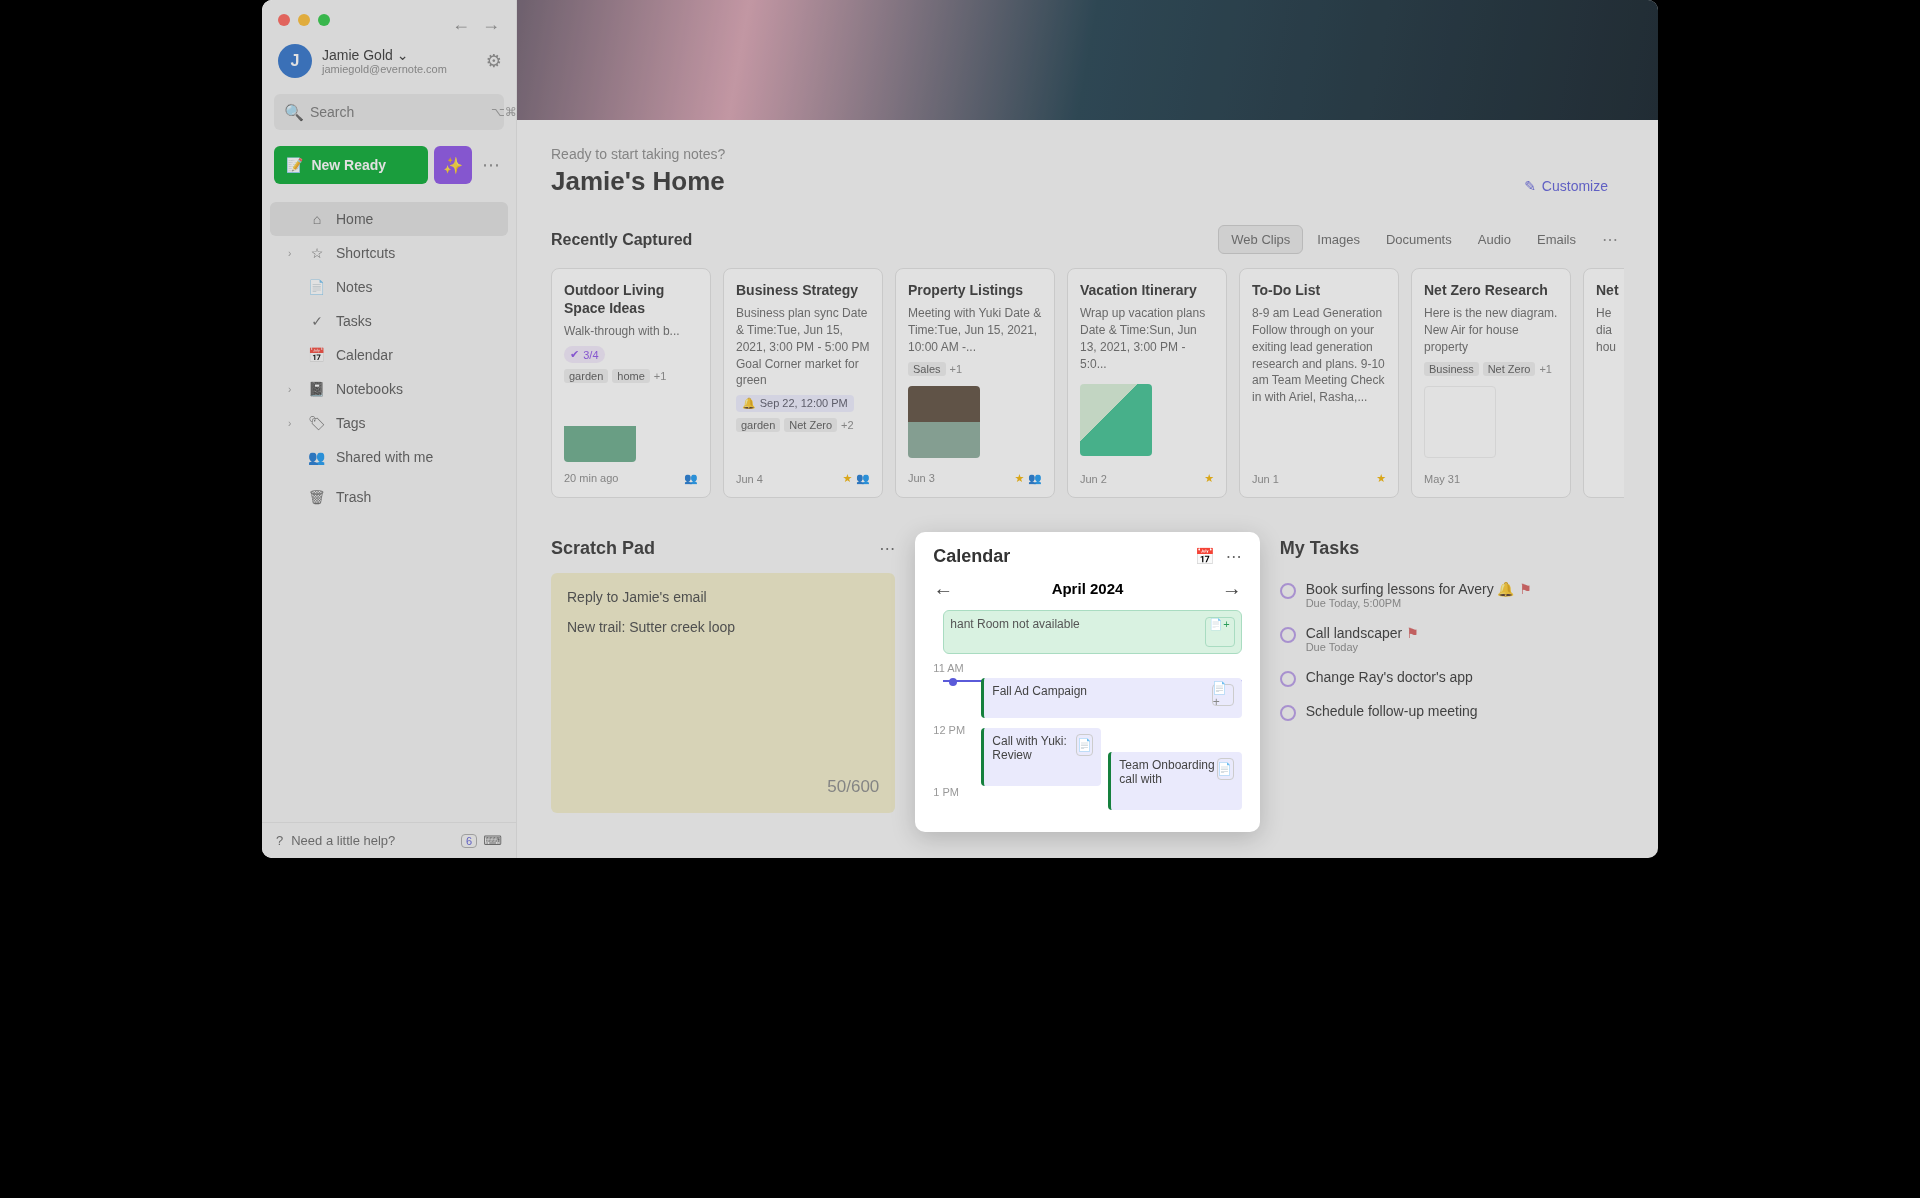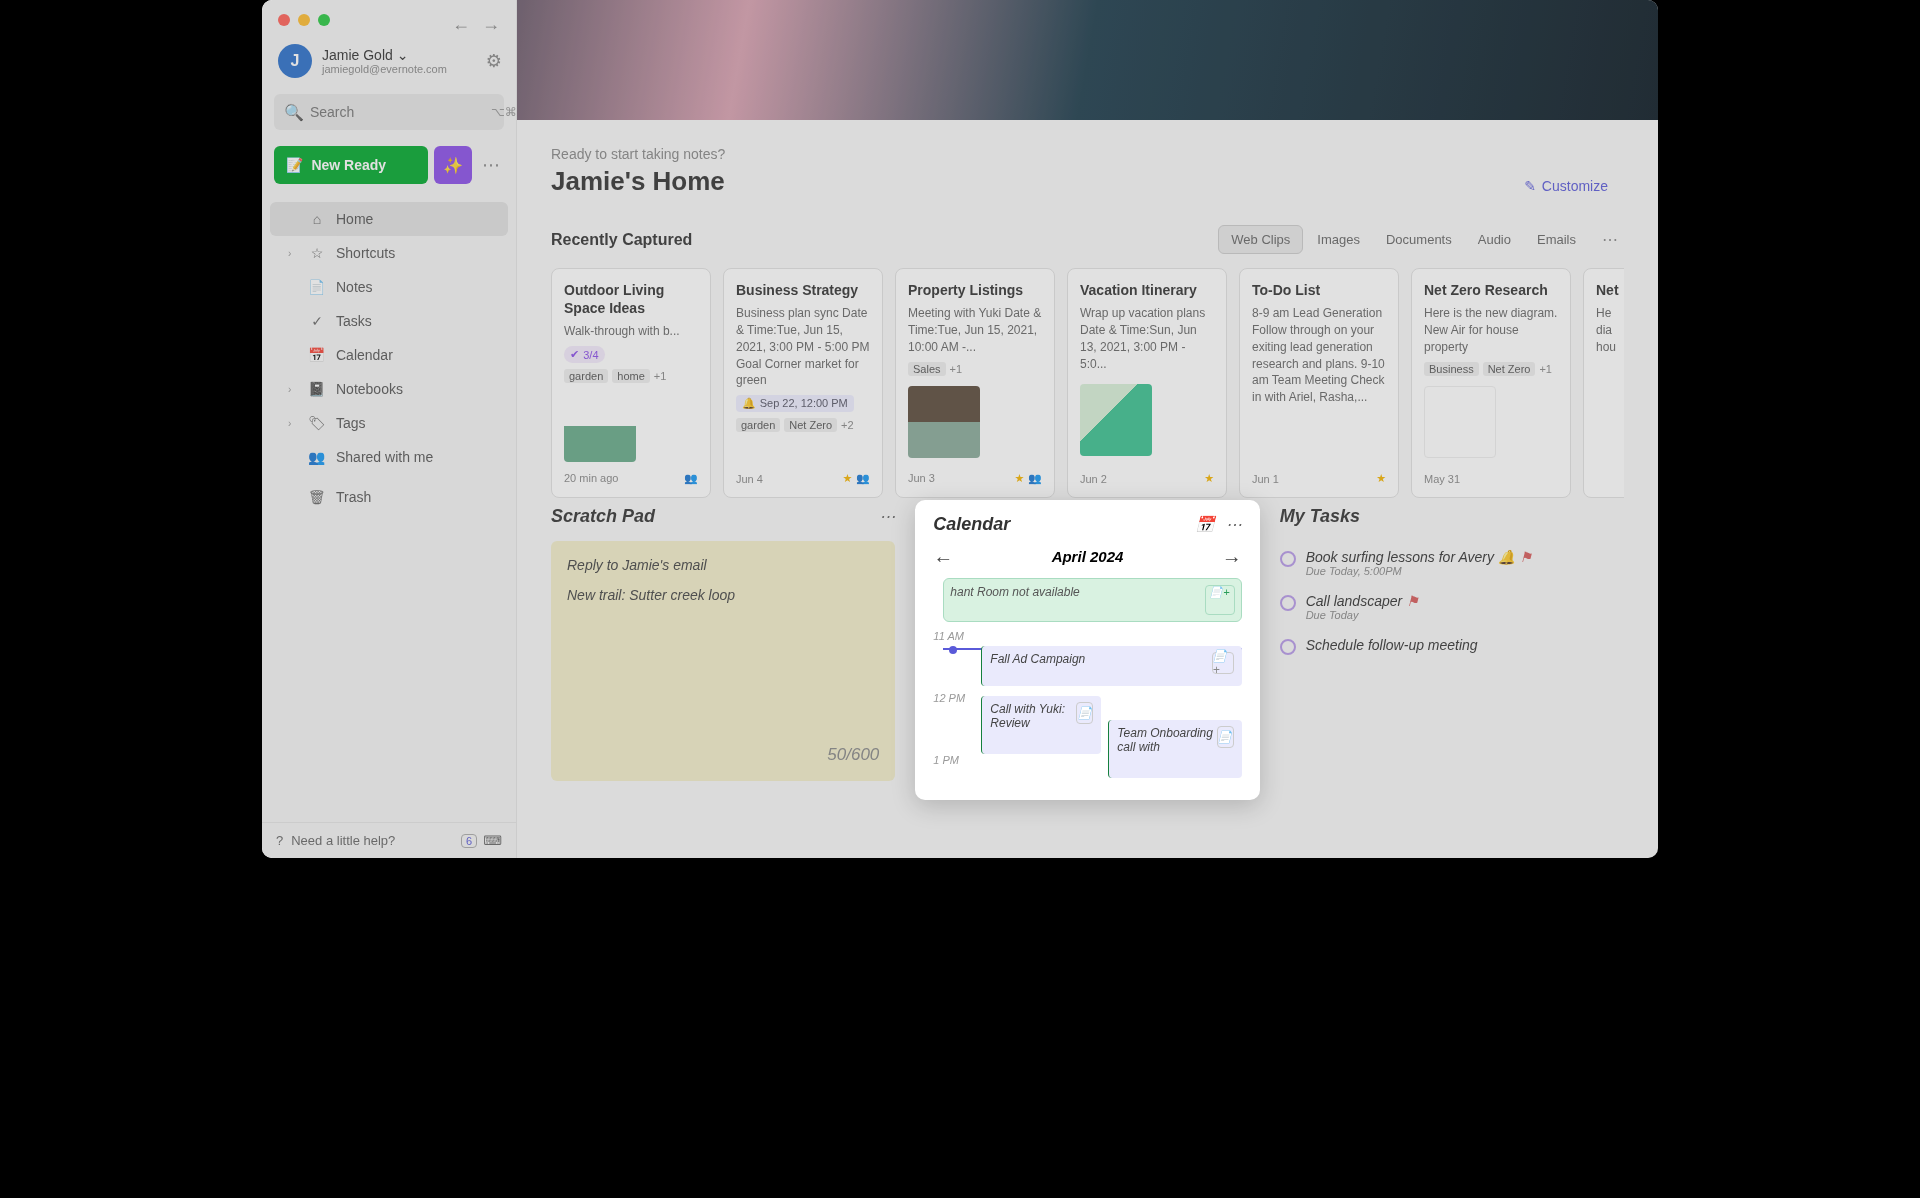--- a/index.html
+++ b/index.html
@@ -56,39 +56,39 @@
 .remind { background: #eef; color: #556; font-size: 11px; padding: 2px 6px; border-radius: 4px; display: inline-flex; gap: 4px; margin-top: 6px; width: fit-content; }
 .thumb { width: 72px; height: 72px; background: #ccc; border-radius: 4px; margin-top: auto; margin-bottom: 4px; }
 .thumb.house1 { background: linear-gradient(#fff 50%, #6a8 50%); }
 .thumb.house2 { background: linear-gradient(#5a4a3a 50%, #8a9 50%); }
 .thumb.map { background: linear-gradient(135deg, #d8f0d8 40%, #3ac090 40%); }
 .thumb.dia { background: #fff; border: 1px solid #eee; }
 .cfoot { display: flex; align-items: center; font-size: 11px; color: #888; margin-top: auto; }
 .cfoot .ricons { margin-left: auto; display: flex; gap: 4px; }
 .star { color: #f5b400; }
 .share { color: #2a9d5a; }
-.grid3 { display: flex; gap: 20px; margin-top: 8px; font-style: italic; }
+.grid3 { display: flex; gap: 20px; margin-top: 40px; }
 .panel { flex: 1; min-width: 0; }
 .phead { display: flex; align-items: center; }
 .ptitle { font-size: 18px; font-weight: 700; color: #333; }
 .pacts { margin-left: auto; display: flex; gap: 10px; color: #666; cursor: pointer; }
 .scratch { background: #f2eeca; border-radius: 6px; margin-top: 14px; height: 240px; padding: 16px; display: flex; flex-direction: column; }
 .scratch .line { font-size: 14px; color: #444; margin-bottom: 14px; }
 .scount { margin-top: auto; text-align: right; font-size: 17px; color: #888; }
 .calendarPanel { position: relative; z-index: 10; }
 .calCard { background: #fff; border-radius: 10px; padding: 14px 18px; margin-top: -6px; box-shadow: 0 6px 24px rgba(0,0,0,0.18); height: 300px; }
 .calnav { display: flex; align-items: center; margin-top: 10px; }
 .calmonth { flex: 1; text-align: center; font-weight: 600; font-size: 15px; }
 .calnav .arr { font-size: 20px; color: #444; cursor: pointer; }
 .sched { position: relative; margin-top: 10px; height: 200px; overflow: hidden; }
 .evgreen { background: #d9f2e1; border: 1px solid #a9dcc1; border-radius: 6px; padding: 6px; font-size: 12px; color: #555; display: flex; justify-content: space-between; margin-left: 10px; }
 .tlabel { position: absolute; left: 0; font-size: 11px; color: #999; }
 .nowline { position: absolute; left: 10px; right: 0; border-top: 2px solid #5a5ad9; }
 .nowdot { position: absolute; width: 8px; height: 8px; background: #5a5ad9; border-radius: 50%; left: 6px; transform: translateY(-4px); }
-.evblock { position: absolute; background: #eaeafc; border-left: 1px solid #15803d; border-radius: 4px; padding: 6px 8px; font-size: 12px; color: #444; display: flex; }
+.evblock { position: absolute; background: #eaeafc; border-left: 3px solid #15803d; border-radius: 4px; padding: 6px 8px; font-size: 12px; color: #444; display: flex; }
 .evblock .docic { margin-left: auto; border: 1px solid #ccc; border-radius: 4px; width: 22px; height: 22px; display: flex; align-items: center; justify-content: center; font-size: 12px; color: #888; }
 .tasks { margin-top: 14px; }
 .task { display: flex; gap: 10px; padding: 8px 0; align-items: flex-start; }
 .tcircle { width: 16px; height: 16px; border: 2px solid #b799e8; border-radius: 50%; flex-shrink: 0; margin-top: 2px; }
 .ttext { font-size: 14px; color: #333; }
 .tsub { font-size: 11px; color: #888; }
 .tsub.red { color: #d65a5a; }
 .flags { display: inline-flex; gap: 4px; margin-left: 4px; }
 </style>
 </head>
@@ -392,20 +392,26 @@
             <div>
                   <div class="ttext"><span>Call landscaper</span><span class="flags">
                       <span style="color:#d65a5a;">⚑</span>
                     </span></div>
                   <div class="tsub">Due Today</div>
                 </div>
           </div>
           <div class="task">
             <div class="tcircle"></div>
             <div>
+                  <div class="ttext">Change Ray's doctor's app</div>
+                </div>
+          </div>
+          <div class="task">
+            <div class="tcircle"></div>
+            <div>
                   <div class="ttext">Schedule follow-up meeting</div>
                 </div>
           </div>
         </div>
       </div>
     </div>
 
   </div>
  </div>
 </div>

